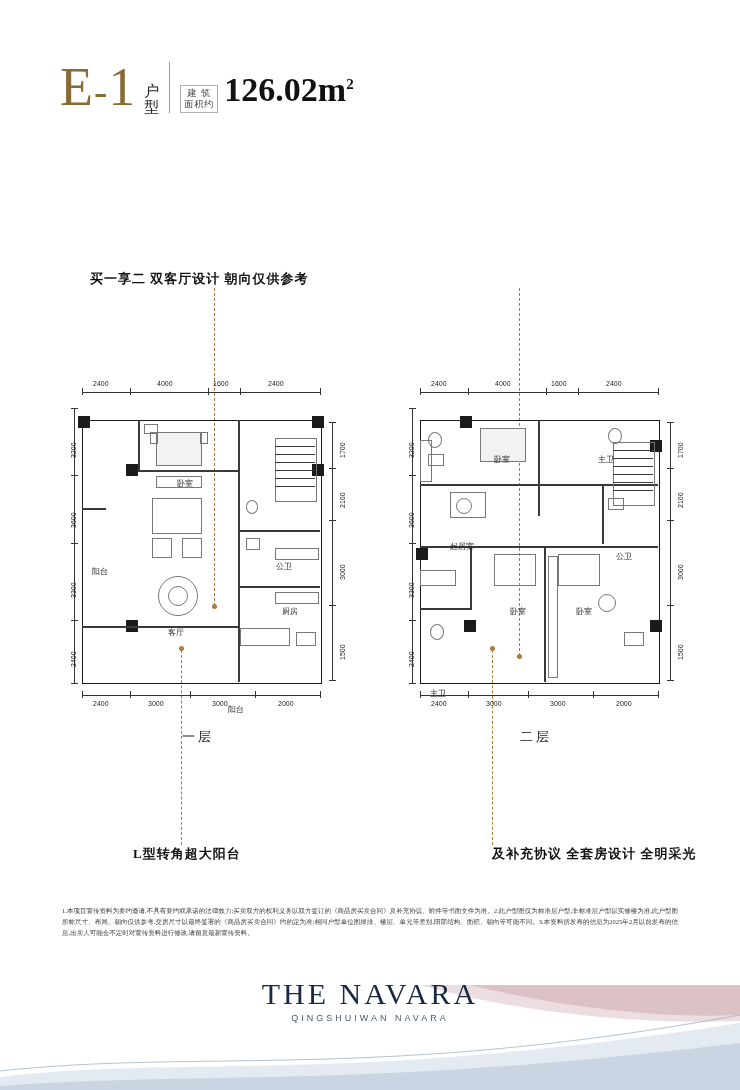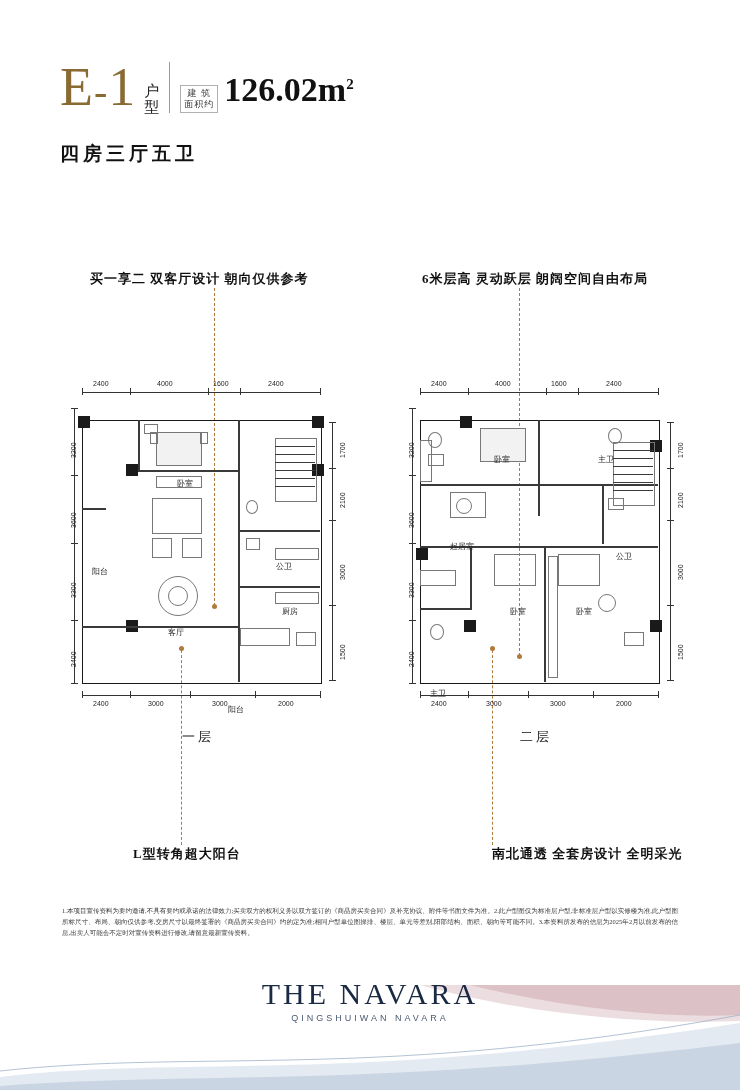--- a/index.html
+++ b/index.html
@@ -116,27 +116,25 @@
       </div>
       <div class="vbar"></div>
       <div class="area-lbl">
         <span>建 筑</span>
         <span>面积约</span>
       </div>
       <div class="area-val">
         <span>126.02m</span><sup>2</sup>
       </div>
     </div>
-    <div class="subtitle">四房三厅五卫</div>
   </div>
 
   <div class="callout" style="left:90px;top:270px;">买一享二 双客厅设计 朝向仅供参考</div>
-  <div class="callout" style="left:422px;top:270px;">6米层高 灵动跃层 朗阔空间自由布局</div>
   <div class="callout" style="left:133px;top:845px;">L型转角超大阳台</div>
-  <div class="callout" style="left:492px;top:845px;">南北通透 全套房设计 全明采光</div>
+  <div class="callout" style="left:492px;top:845px;">及补充协议 全套房设计 全明采光</div>
 
   <div class="dotline" style="left:214px;top:288px;height:318px;"></div>
   <div class="dot" style="left:212px;top:604px;"></div>
   <div class="dotline" style="left:519px;top:288px;height:368px;"></div>
   <div class="dot" style="left:517px;top:654px;"></div>
   <div class="dotline" style="left:181px;top:650px;height:195px;"></div>
   <div class="dot" style="left:179px;top:646px;"></div>
   <div class="dotline" style="left:492px;top:650px;height:195px;"></div>
   <div class="dot" style="left:490px;top:646px;"></div>
 

